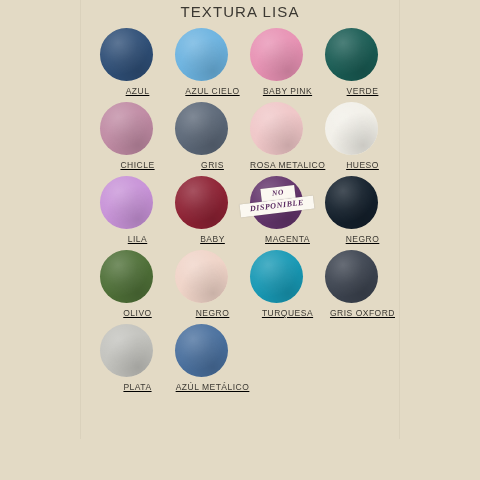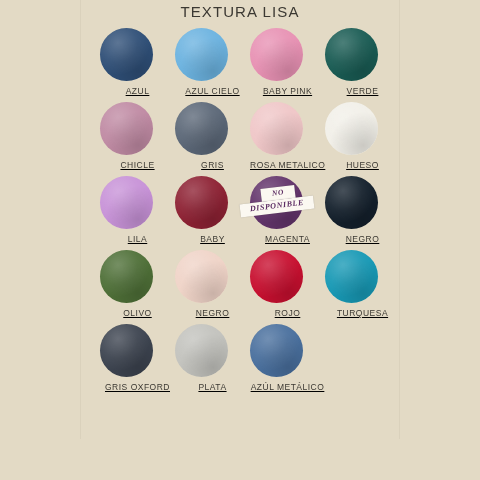--- a/index.html
+++ b/index.html
@@ -210,24 +210,20 @@
       </div>
       <div class="swatch-cell">
         <div class="swatch-disc" style="background: rgb(79, 112, 56);"></div>
         <div class="swatch-label">OLIVO</div>
       </div>
       <div class="swatch-cell">
         <div class="swatch-disc" style="background: rgb(240, 212, 200);"></div>
         <div class="swatch-label">NEGRO</div>
       </div>
       <div class="swatch-cell">
-        <div class="swatch-disc" style="background: rgb(200, 16, 48);"></div>
-        <div class="swatch-label">ROJO</div>
-      </div>
-      <div class="swatch-cell">
         <div class="swatch-disc" style="background: rgb(24, 153, 181);"></div>
         <div class="swatch-label">TURQUESA</div>
       </div>
       <div class="swatch-cell">
         <div class="swatch-disc" style="background: rgb(61, 68, 80);"></div>
         <div class="swatch-label">GRIS OXFORD</div>
       </div>
       <div class="swatch-cell">
         <div class="swatch-disc" style="background: rgb(195, 195, 190);"></div>
         <div class="swatch-label">PLATA</div>

